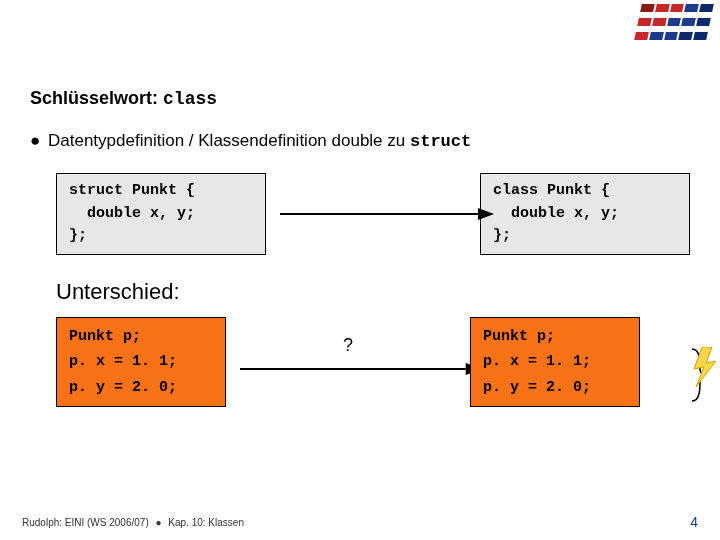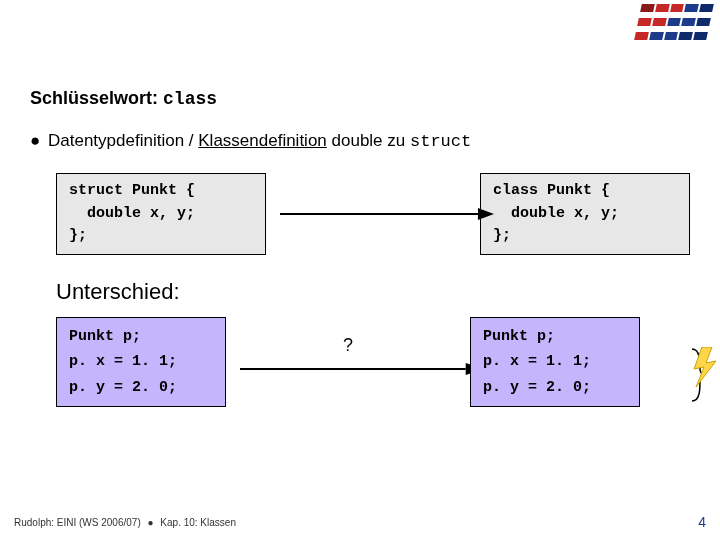--- a/index.html
+++ b/index.html
@@ -66,24 +66,24 @@
     display: flex;
     align-items: baseline;
     font-size: 17px;
     margin-bottom: 22px;
   }
   .bullet-dot {
     width: 18px;
     flex: 0 0 18px;
     text-align: left;
   }
-  .underline { text-decoration: underline; }
+  .underline { }
   .kw2 {
     font-family: "Courier New", monospace;
-    font-weight: normal;
+    font-weight: bold;
   }
 
   .codeblocks {
     display: flex;
     align-items: center;
     gap: 0;
     margin: 0 0 24px 26px;
   }
   .codebox {
     background: #e7e7e7;
@@ -119,21 +119,21 @@
     margin: 4px 0 12px 26px;
   }
 
   .example-row {
     display: flex;
     align-items: flex-start;
     gap: 0;
     margin-left: 26px;
   }
   .codebox-sm {
-    background: #c4b5fd;
+    background: #f97316;
     border: 1px solid #000;
     font-family: "Courier New", monospace;
     font-weight: bold;
     font-size: 15px;
     line-height: 1.7;
     padding: 6px 12px;
     white-space: pre;
     width: 170px;
   }
   .mid {
@@ -158,21 +158,21 @@
   .warn {
     color: #d32f2f;
     font-size: 17px;
     text-align: right;
     margin: 16px 0 0 0;
   }
 
   .footer {
     position: absolute;
     left: 0; right: 0; bottom: 10px;
-    padding: 0 14px;
+    padding: 0 22px;
     font-size: 10px;
     color: #333;
     display: flex;
     justify-content: space-between;
     align-items: center;
   }
   .footer .pageno { color:#1d3b8b; font-size: 14px; }
   .foot-dot { padding: 0 4px; }
 </style>
 </head>

